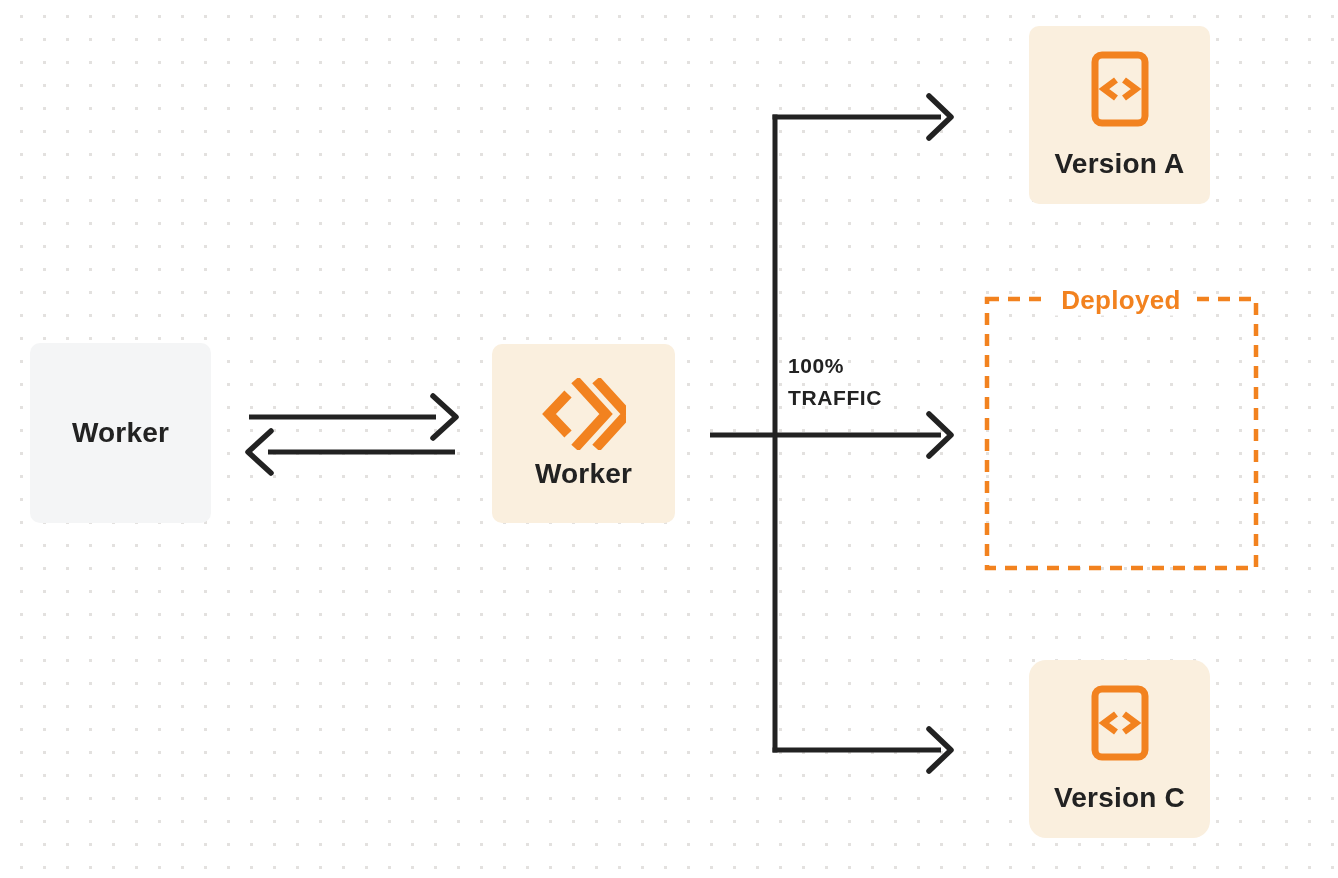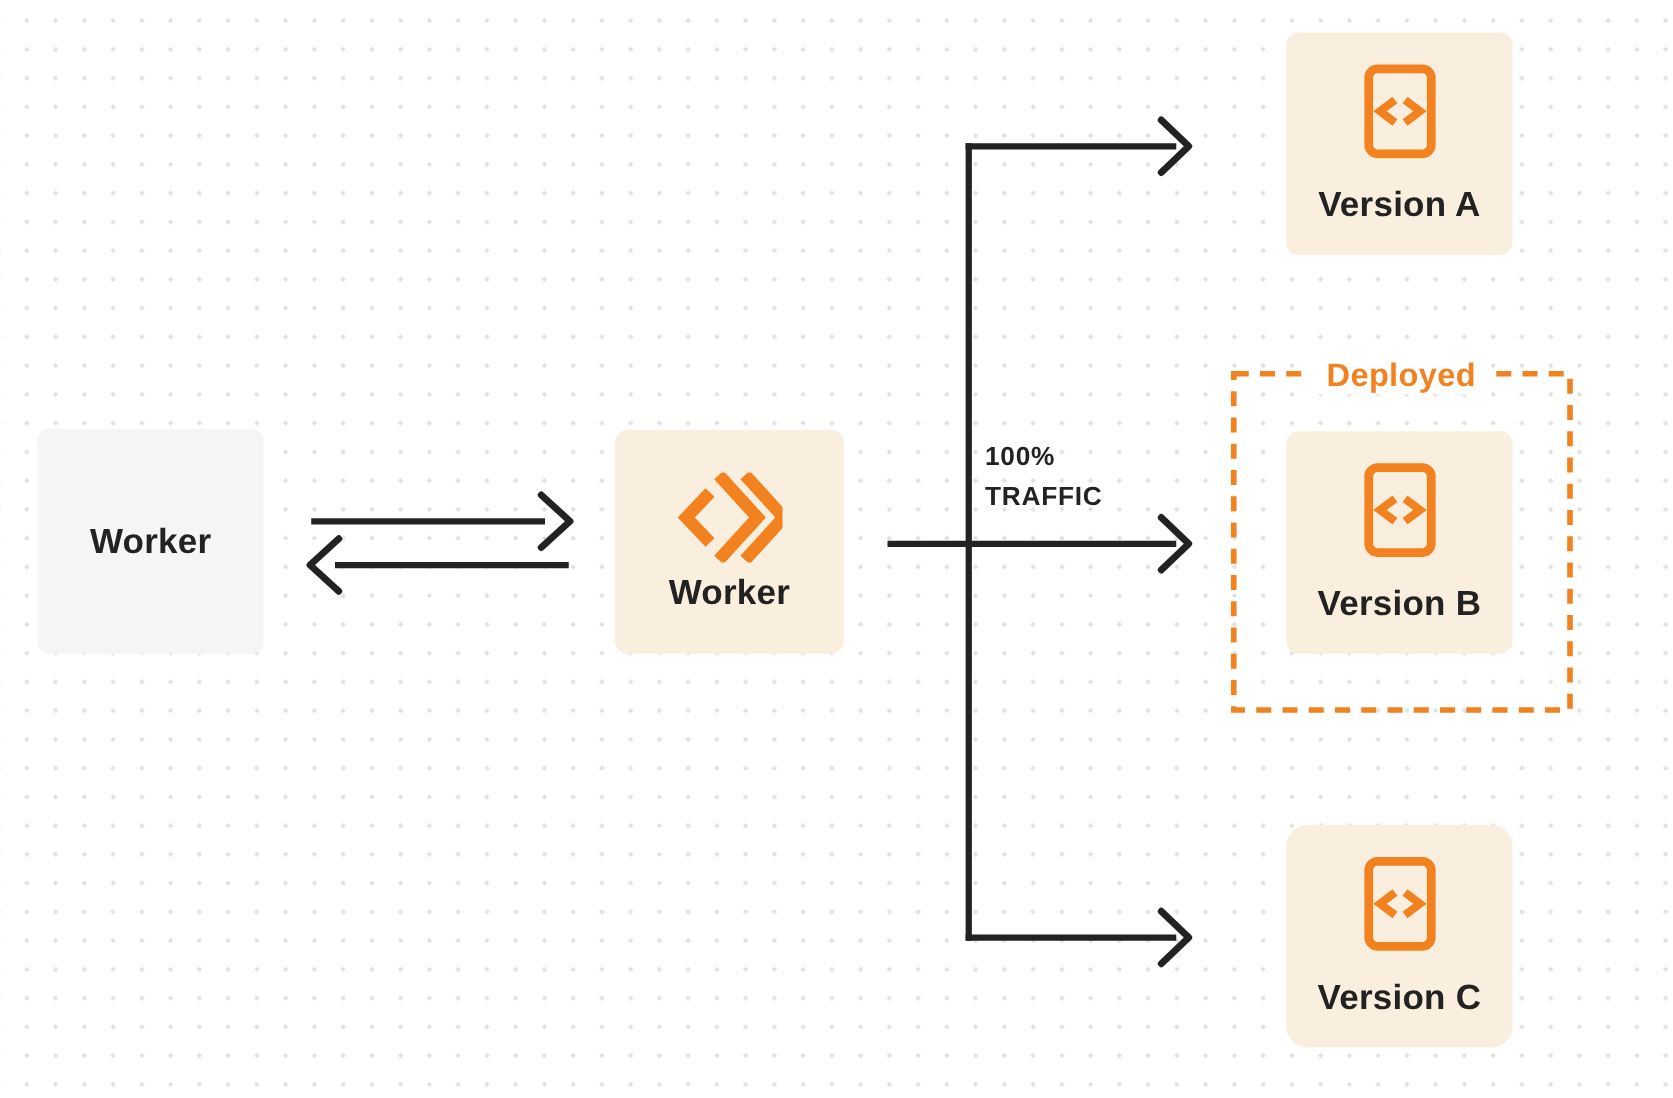--- a/index.html
+++ b/index.html
@@ -132,30 +132,20 @@
         <rect class="icon-stroke" stroke-width="7" x="4" y="4" width="50" height="68" rx="7"></rect>
         <path class="icon-stroke" stroke-width="6.5" d="M25,29 L13,38 L25,47"></path>
         <path class="icon-stroke" stroke-width="6.5" d="M33,29 L45,38 L33,47"></path>
       </svg>
     </span>
     <div class="label">Version A</div>
   </div>
 
   <div class="deployed-label">Deployed</div>
 
-  <div class="node version-node version-b">
-    <span class="icon">
-      <svg width="58" height="76" viewBox="0 0 58 76">
-        <rect class="icon-stroke" stroke-width="7" x="4" y="4" width="50" height="68" rx="7"></rect>
-        <path class="icon-stroke" stroke-width="6.5" d="M25,29 L13,38 L25,47"></path>
-        <path class="icon-stroke" stroke-width="6.5" d="M33,29 L45,38 L33,47"></path>
-      </svg>
-    </span>
-    <div class="label">Version B</div>
-  </div>
 
   <div class="node version-node version-c">
     <span class="icon">
       <svg width="58" height="76" viewBox="0 0 58 76">
         <rect class="icon-stroke" stroke-width="7" x="4" y="4" width="50" height="68" rx="7"></rect>
         <path class="icon-stroke" stroke-width="6.5" d="M25,29 L13,38 L25,47"></path>
         <path class="icon-stroke" stroke-width="6.5" d="M33,29 L45,38 L33,47"></path>
       </svg>
     </span>
     <div class="label">Version C</div>

